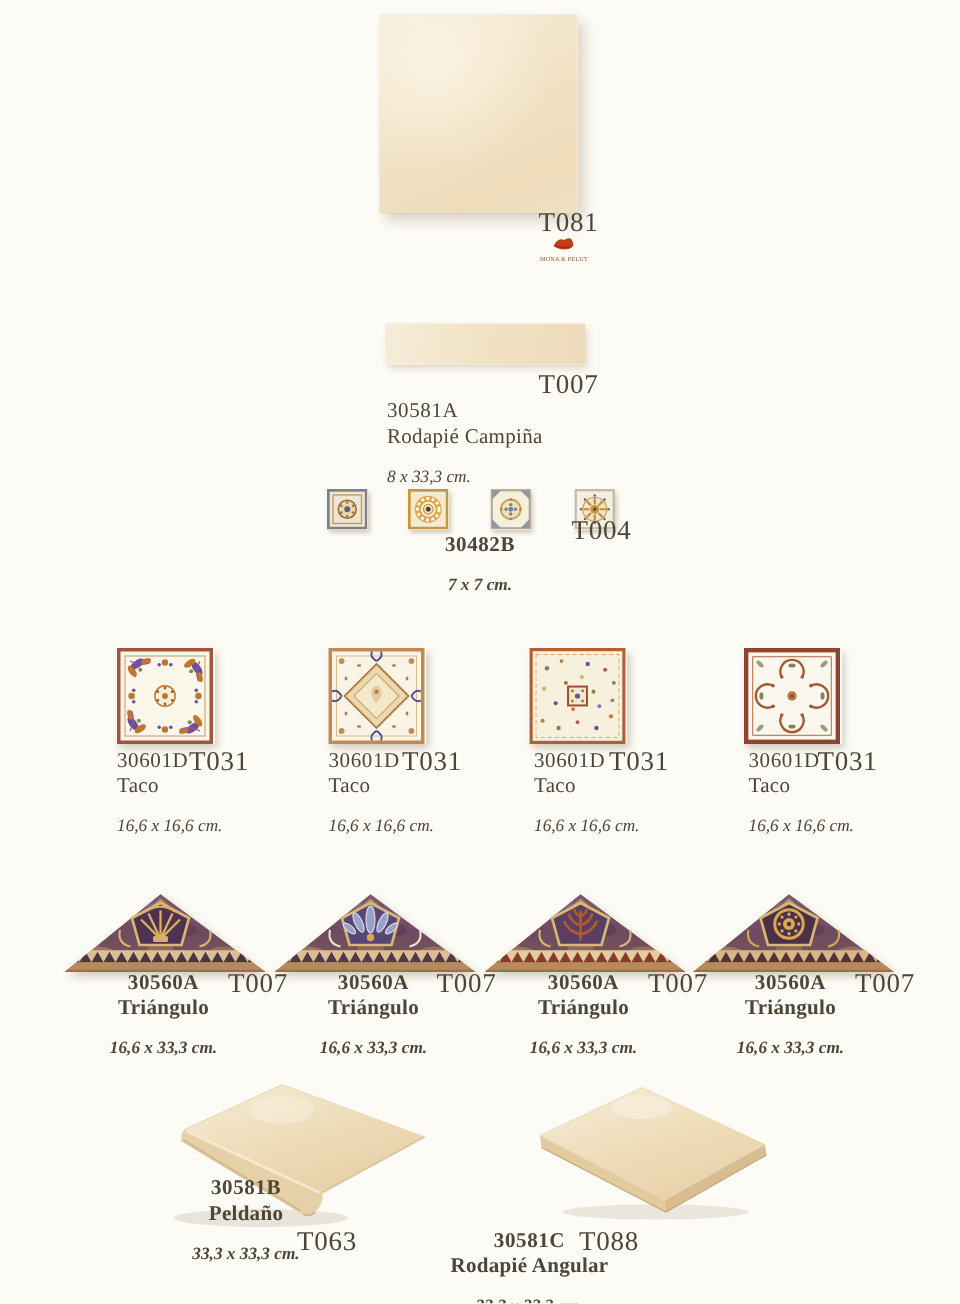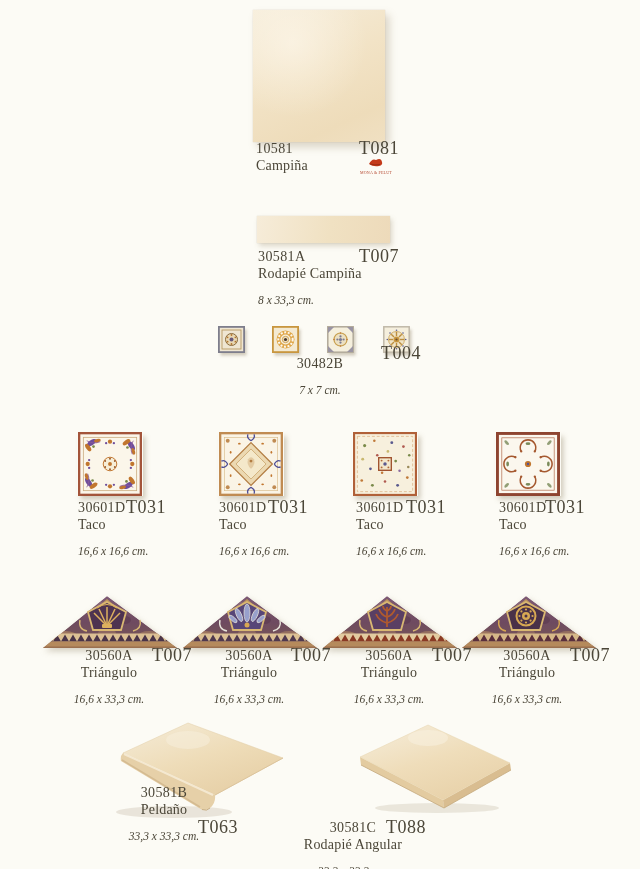--- a/index.html
+++ b/index.html
@@ -18,21 +18,21 @@
   }
   .tile-rodapie{
     position:absolute;left:257px;top:216px;width:133px;height:27px;
     background:linear-gradient(100deg,#f6ecd9,#f0e1c2 55%,#eddaba);
     box-shadow:2px 3px 5px rgba(150,132,100,.3), 0 0 1px rgba(160,140,110,.35);
   }
   .lbl{position:absolute;}
   .lbl .code{display:block;font-size:14px;letter-spacing:.4px;line-height:13px;}
   .lbl .name{display:block;font-size:14px;letter-spacing:.2px;line-height:13px;margin-top:3.5px;}
   .lbl .dims{display:block;font-size:11.5px;font-style:italic;line-height:12px;margin-top:14px;}
-  .center{text-align:center;}
+  .center{text-align:center;font-weight:bold;}
   .ref{position:absolute;font-size:18px;letter-spacing:.5px;line-height:13px;}
   .brand-caption{
     position:absolute;left:352px;top:170px;width:48px;text-align:center;
     font-size:4px;letter-spacing:.2px;color:#b5472f;line-height:5px;
   }
   .mini-taco{position:absolute;top:326px;width:27px;height:27px;
     box-shadow:1.5px 2.5px 3px rgba(140,125,95,.4);}
   .taco-tile{position:absolute;top:432px;width:66px;height:64px;
     box-shadow:2.5px 3.5px 5px rgba(140,125,95,.38);}
   .tri-tile{position:absolute;top:595px;width:134px;height:53px;
@@ -77,33 +77,29 @@
         <path d="M133,46 L110,46 L133,31 Z" fill="#bf9a66" opacity=".75"></path>
       </g>
       <path id="apexG" d="M64,4 L71,10 L57,10 Z" fill="#c9a05e" opacity=".85"></path>
       <path id="pentP" d="M64,7 L83,17 L78,35 L50,35 L45,17 Z"></path>
       <path id="curlL" d="M44,36 Q35,34 37,25" fill="none"></path>
       <path id="curlR" d="M90,36 Q99,34 97,25" fill="none"></path>
     </defs>
   </svg>
 
   <div class="tile-campina"></div>
-  <div class="lbl" style="left:256px;top:142px;width:120px">
-    <span class="code">10581</span>
-    <span class="name">Campiña</span>
-  </div>
   <span class="ref" style="left:359px;top:142px">T081</span>
   <svg class="abs" style="left:367px;top:156px" width="17" height="12" viewBox="0 0 17 12">
     <path d="M2,8 Q5,2 9,4 Q14,1 15,6 Q16,9 12,10 Q6,11 2,8 Z" fill="#c43a1a"></path>
     <path d="M3,8 Q8,9.5 13,8.5" stroke="#8e2810" stroke-width=".8" fill="none"></path>
   </svg>
   <div class="brand-caption">MONA &amp; PELUT</div>
 
   <div class="tile-rodapie"></div>
-  <div class="lbl" style="left:258px;top:250px;width:150px">
+  <div class="lbl" style="left:258px;top:268px;width:150px">
     <span class="code">30581A</span>
     <span class="name">Rodapié Campiña</span>
     <span class="dims">8 x 33,3 cm.</span>
   </div>
   <span class="ref" style="left:359px;top:250px">T007</span>
 
   <svg class="mini-taco" style="left:218px" viewBox="0 0 27 27">
     <rect x=".9" y=".9" width="25.2" height="25.2" fill="#efe6d2" stroke="#7e7e8c" stroke-width="1.8"></rect>
     <rect x="4" y="4" width="19" height="19" fill="none" stroke="#b89a62" stroke-width=".9"></rect>
     <circle cx="13.5" cy="13.5" r="6" fill="#e8d8b4" stroke="#8a6a3a" stroke-width="1"></circle>

